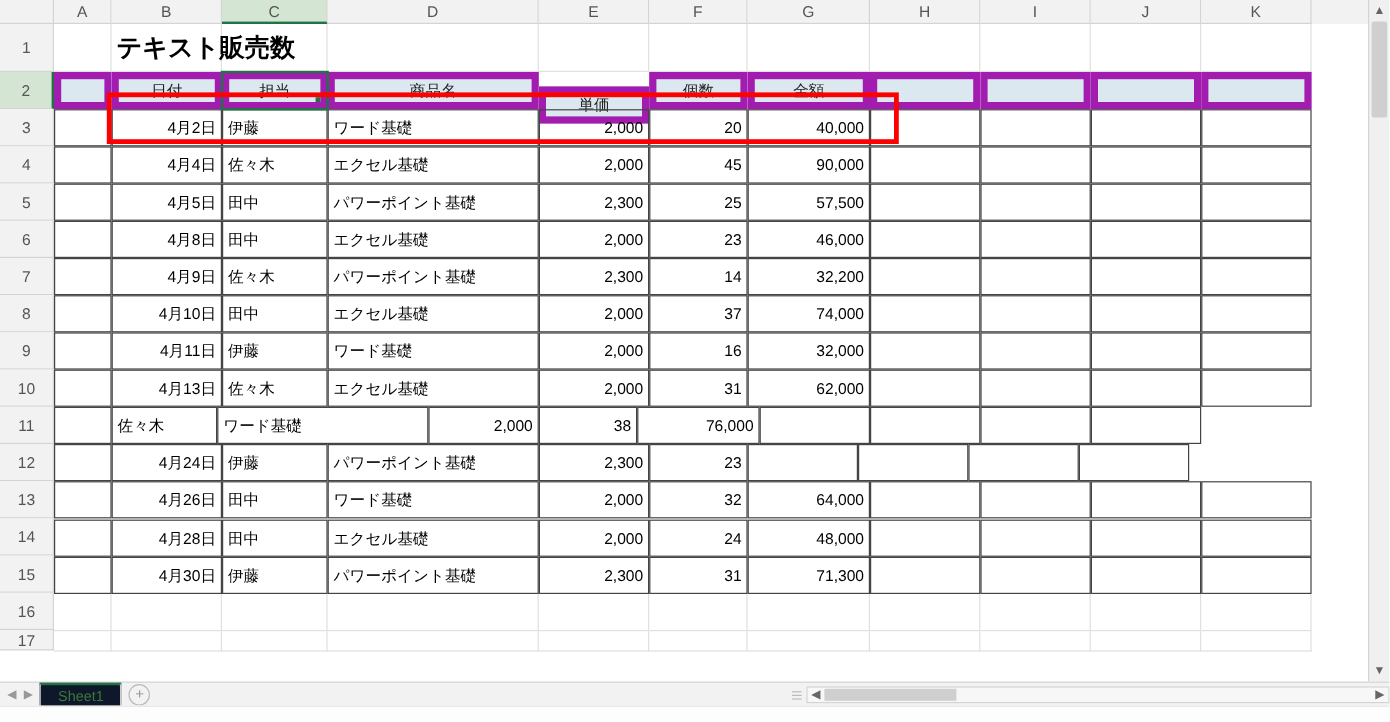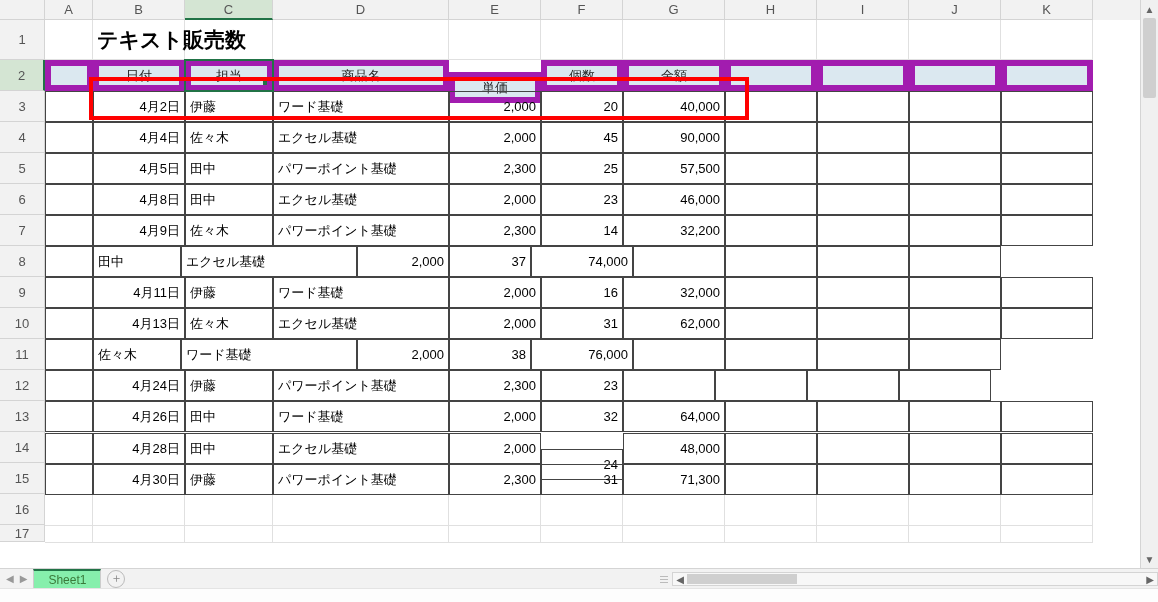--- a/index.html
+++ b/index.html
@@ -168,21 +168,21 @@
       display:flex;
       align-items:center;
       padding: 0 6px;
       gap:6px;
       height:100%;
     }
     .sheet-nav .nav-btn {
       color:#999;font-size:10px;
     }
     .sheet-tab {
-      background:#86efac;
+      background:#0f172a;
       border:1px solid #ccc;
       border-bottom:none;
       padding:2px 14px;
       font-size:12px;
       color:#3a7a3a;
       border-top:2px solid #217346;
       margin-bottom:-1px;
     }
     .new-sheet {
       width:18px;height:18px;
@@ -355,20 +355,21 @@
         <div class="cell r" style="width: 92px; height: 31px;">2,300</div>
         <div class="cell r" style="width: 82px; height: 31px;">14</div>
         <div class="cell r" style="width: 102px; height: 31px;">32,200</div>
         <div class="cell" style="width: 92px; height: 31px;"></div>
         <div class="cell" style="width: 92px; height: 31px;"></div>
         <div class="cell" style="width: 92px; height: 31px;"></div>
         <div class="cell" style="width: 92px; height: 31px;"></div>
       </div>
       <div class="gridrow tbl-body-row" style="height: 31px;">
         <div class="cell" style="width: 48px; height: 31px;"></div>
+        <div class="cell r" style="width: 92px; height: 31px;">4月10日</div>
         <div class="cell l" style="width: 88px; height: 31px;">田中</div>
         <div class="cell l" style="width: 176px; height: 31px;">エクセル基礎</div>
         <div class="cell r" style="width: 92px; height: 31px;">2,000</div>
         <div class="cell r" style="width: 82px; height: 31px;">37</div>
         <div class="cell r" style="width: 102px; height: 31px;">74,000</div>
         <div class="cell" style="width: 92px; height: 31px;"></div>
         <div class="cell" style="width: 92px; height: 31px;"></div>
         <div class="cell" style="width: 92px; height: 31px;"></div>
         <div class="cell" style="width: 92px; height: 31px;"></div>
       </div>
@@ -434,21 +435,21 @@
         <div class="cell" style="width: 92px; height: 31px;"></div>
         <div class="cell" style="width: 92px; height: 31px;"></div>
         <div class="cell" style="width: 92px; height: 31px;"></div>
       </div>
       <div class="gridrow tbl-body-row" style="height: 31px;">
         <div class="cell" style="width: 48px; height: 31px;"></div>
         <div class="cell r" style="width: 92px; height: 31px;">4月28日</div>
         <div class="cell l" style="width: 88px; height: 31px;">田中</div>
         <div class="cell l" style="width: 176px; height: 31px;">エクセル基礎</div>
         <div class="cell r" style="width: 92px; height: 31px;">2,000</div>
-        <div class="cell r" style="width: 82px; height: 31px; margin-top: 16px;">24</div>
+        <div class="cell r" style="width: 82px; height: 31px;">24</div>
         <div class="cell r" style="width: 102px; height: 31px;">48,000</div>
         <div class="cell" style="width: 92px; height: 31px;"></div>
         <div class="cell" style="width: 92px; height: 31px;"></div>
         <div class="cell" style="width: 92px; height: 31px;"></div>
         <div class="cell" style="width: 92px; height: 31px;"></div>
       </div>
       <div class="gridrow tbl-body-row" style="height: 31px;">
         <div class="cell" style="width: 48px; height: 31px;"></div>
         <div class="cell r" style="width: 92px; height: 31px;">4月30日</div>
         <div class="cell l" style="width: 88px; height: 31px;">伊藤</div>

